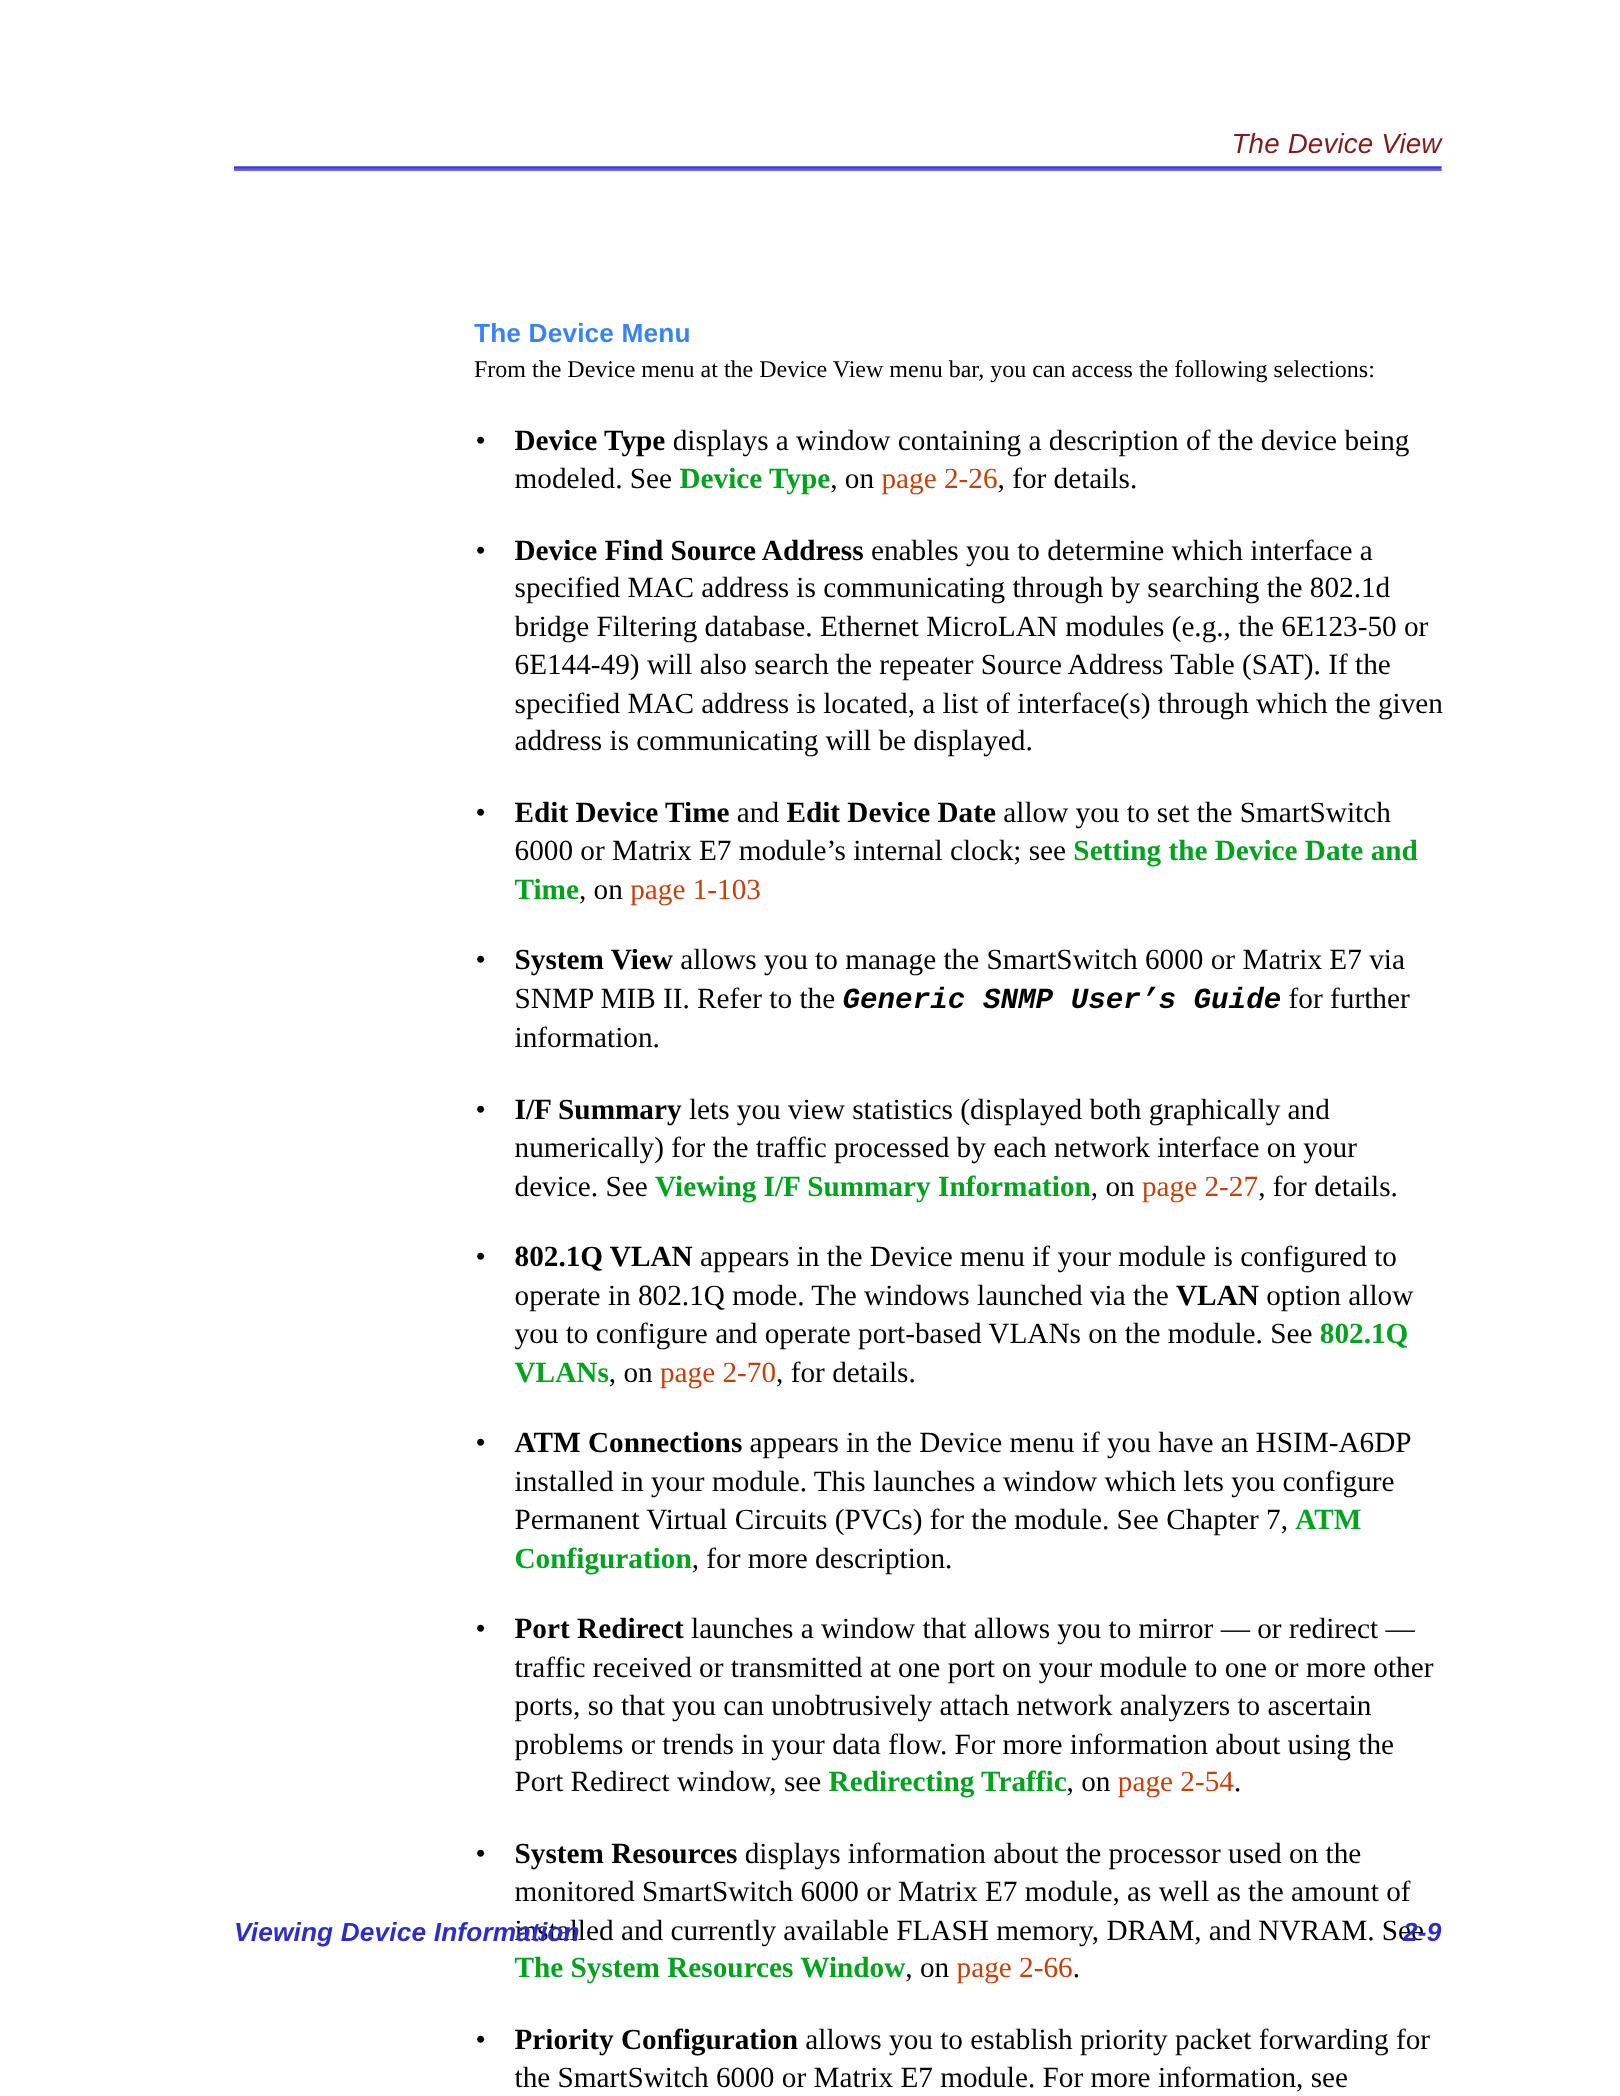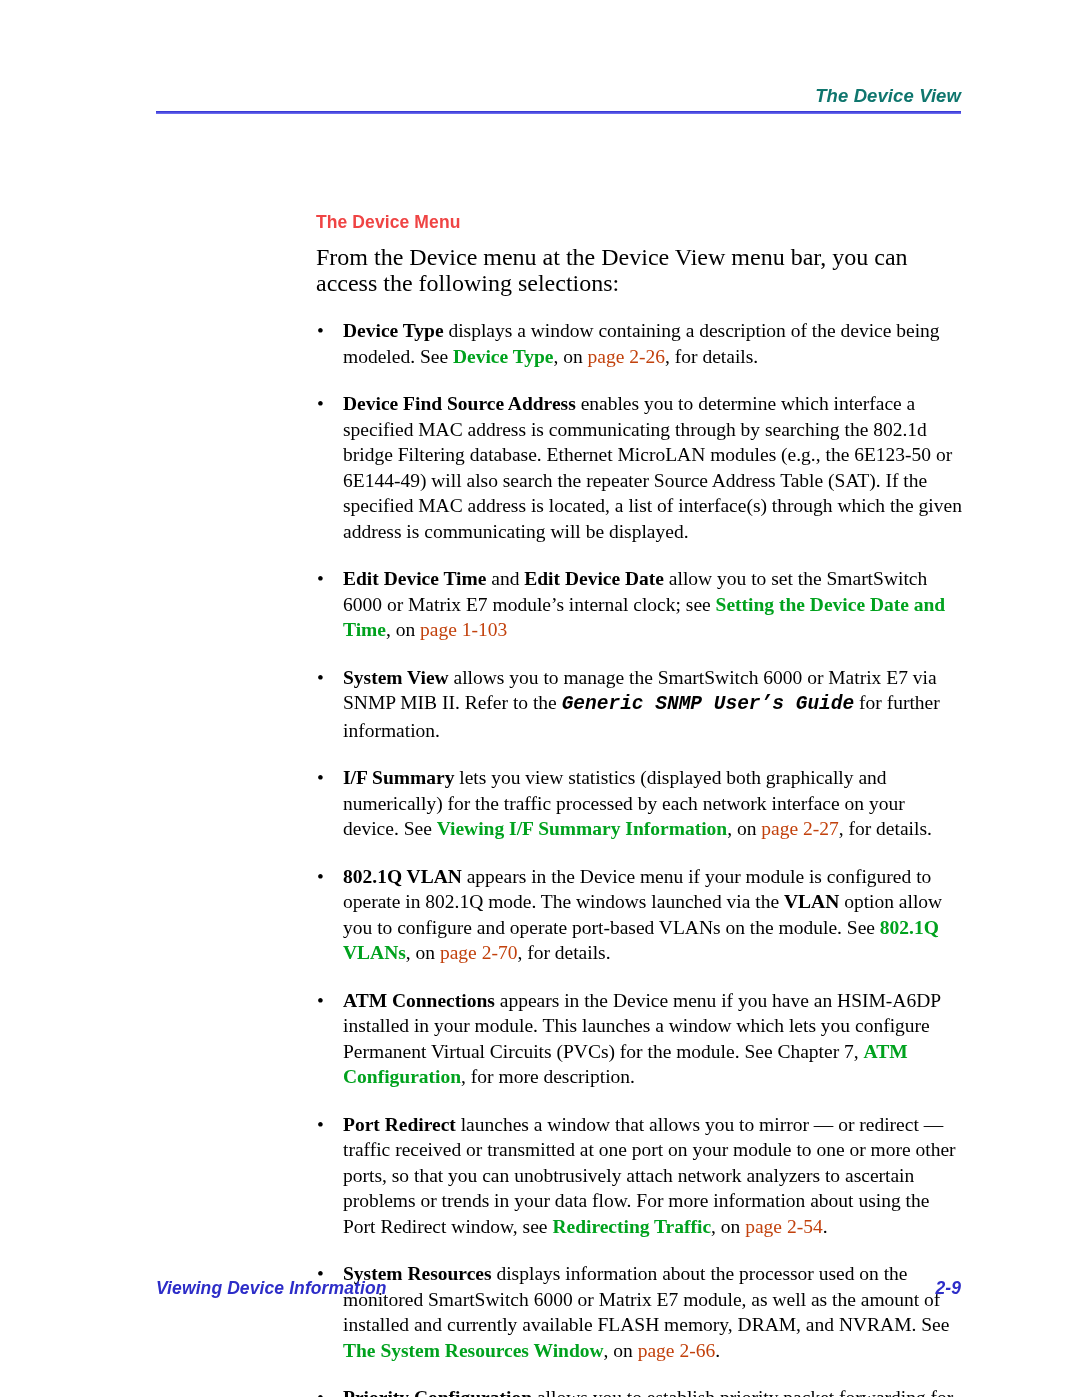--- a/index.html
+++ b/index.html
@@ -27,23 +27,23 @@
   
   .header {
     position: absolute;
     left: 156px;
     top: 84px;
     width: 805px;
   }
   .header-text {
     font-family: "Liberation Sans", "DejaVu Sans", sans-serif;
     font-style: italic;
-    font-weight: bold;
+    font-weight: normal;
     font-size: 18.5px;
-    color: #0f766e;
+    color: #7f1d1d;
     text-align: right;
     letter-spacing: 0.1px;
     line-height: 1.25;
   }
   .header-rule {
     margin-top: 4px;
     width: 805px;
     height: 3px;
     background: #5050e0;
     border-top: 1px solid #3a3ad6;
@@ -55,30 +55,30 @@
     position: absolute;
     left: 316px;
     top: 212px;
     width: 646px;
   }
 
   h2.section-title {
     font-family: "Liberation Sans", "DejaVu Sans", sans-serif;
     font-size: 17.5px;
     font-weight: bold;
-    margin: 0 0 12px 0;
+    margin: 0 0 1px 0;
     padding: 0;
     letter-spacing: 0.1px;
-    color: #ef4444;
+    color: #3b82f6;
   }
 
   p.intro {
     margin: 0;
     padding: 0;
-    font-size: 24px;
+    font-size: 16px;
     line-height: 25.5px;
     text-align: left;
   }
 
   ul.bullets {
     list-style: none;
     margin: 0;
     padding: 0;
   }
 

